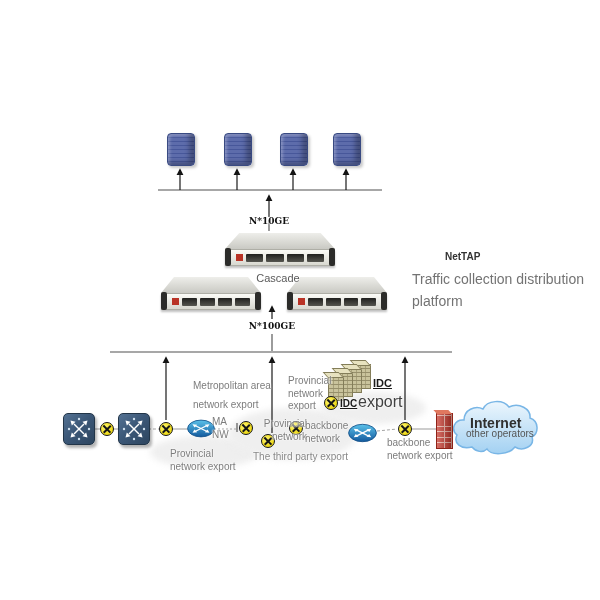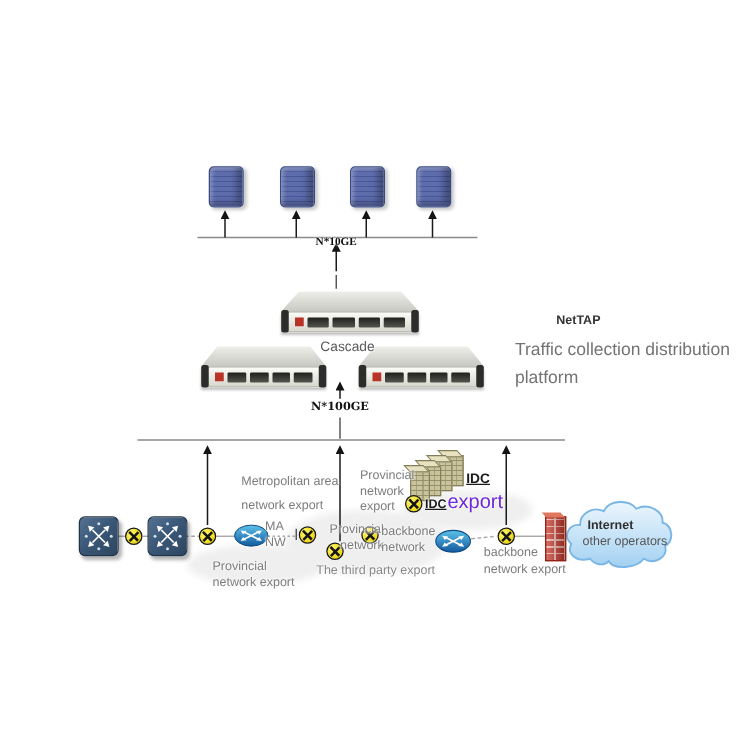--- a/index.html
+++ b/index.html
@@ -122,21 +122,21 @@
       <line x1="412" y1="429" x2="437" y2="429"></line>
       <line x1="336" y1="400" x2="350" y2="393"></line>
     </g>
   </svg>
 
   <div class="mon" style="left:167px;"></div>
   <div class="mon" style="left:224px;"></div>
   <div class="mon" style="left:280px;"></div>
   <div class="mon" style="left:333px;"></div>
 
-  <div class="lbl ctr serifb" style="left:240px;top:188px;width:58px;font-family:Liberation Serif, serif;">N*10GE</div>
+  <div class="lbl ctr serifb" style="left:240px;top:216px;width:58px;">N*10GE</div>
 
   <div class="server" style="left:225px;top:233px;width:110px;">
     <div class="srv-top"></div>
     <div class="srv-front">
       <span class="ear earL"></span>
       <span class="srv-badge"></span>
       <span class="slot"></span>
       <span class="slot"></span>
       <span class="slot"></span>
       <span class="slot"></span>
@@ -241,27 +241,27 @@
   <div class="bldg" style="left:346px;top:368px;"></div>
   <div class="bldg" style="left:337px;top:372px;"></div>
   <div class="bldg" style="left:328px;top:376px;"></div>
 
   <div class="firewall" style="left:436px;top:413px;"></div>
   <div class="cloud" style="left:450px;top:397px;">
     <svg width="90" height="62" viewBox="0 0 90 62">
       <path d="M22 50 C11 53 3 46 7 38 C0 32 5 22 14 23 C14 13 25 8 33 12 C37 3 53 2 59 10 C69 5 81 12 80 21 C89 24 89 36 82 40 C85 49 73 55 65 50 C59 58 41 59 37 52 C33 56 26 55 22 50 Z" fill="url(#cldg)" stroke="#79b6e6" stroke-width="1.5"></path>
     </svg>
   </div>
-  <div class="lbl" style="left:470px;top:415px;color:#2f2f2f;font-weight:bold;font-size:10px;text-shadow:none;">Internet</div>
+  <div class="lbl" style="left:470px;top:415px;color:#2f2f2f;font-weight:bold;font-size:14px;text-shadow:none;">Internet</div>
   <div class="lbl" style="left:466px;top:428px;color:#555;text-shadow:none;">other operators</div>
 
   <div class="lbl" style="left:193px;top:377px;width:88px;line-height:1.85;">Metropolitan area network export</div>
   <div class="lbl" style="left:170px;top:448px;width:76px;">Provincial network export</div>
   <div class="lbl" style="left:253px;top:418px;width:54px;text-align:right;">Provincial network</div>
   <div class="lbl" style="left:305px;top:420px;width:52px;">backbone network</div>
   <div class="lbl" style="left:288px;top:375px;width:52px;">Provincial network export</div>
   <div class="lbl dark" style="left:373px;top:377px;font-size:11px;color:#1a1a1a;">IDC</div>
   <div class="lbl dark" style="left:340px;top:398px;font-size:10px;color:#1a1a1a;">IDC</div>
-  <div class="lbl" style="left:358px;top:392px;font-size:16px;color:#6d28d9;">export</div>
+  <div class="lbl" style="left:358px;top:392px;font-size:16px;color:#404040;">export</div>
   <div class="lbl" style="left:253px;top:451px;width:110px;color:#888;">The third party export</div>
   <div class="lbl" style="left:387px;top:437px;width:72px;">backbone network export</div>
 
 </div>
 
 </body></html>

